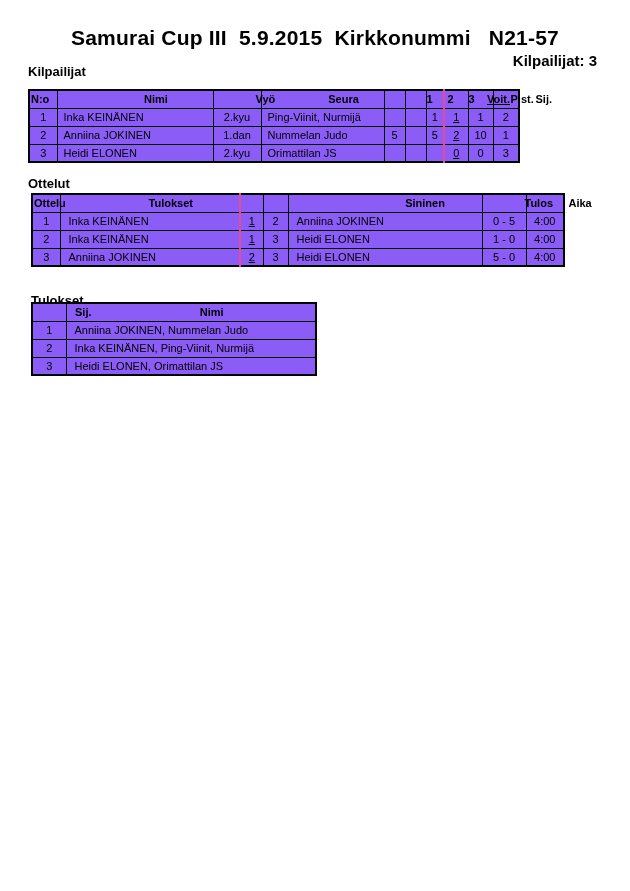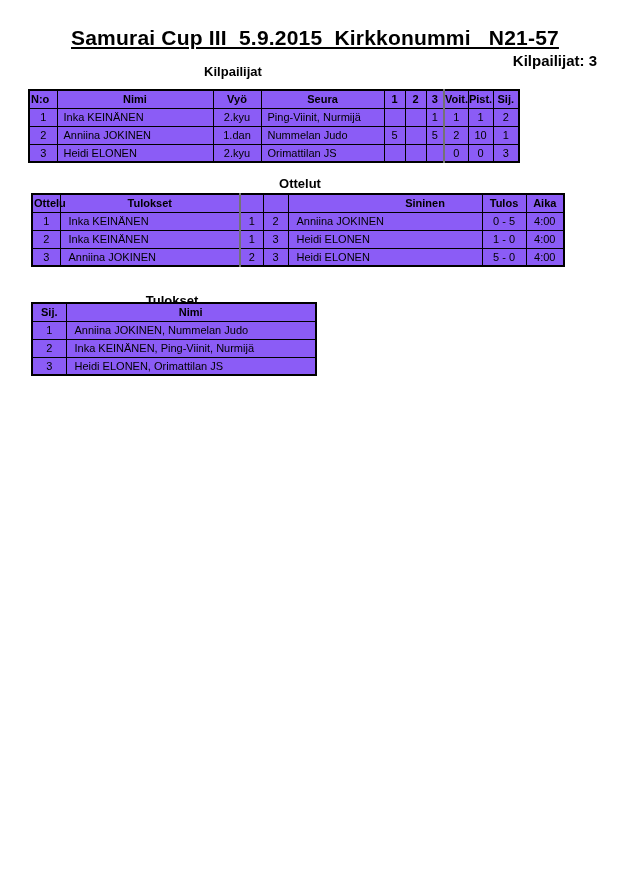--- a/index.html
+++ b/index.html
@@ -11,31 +11,30 @@
     color: #000;
     overflow: hidden;
   }
   .page-title {
     position: absolute;
     top: 26px; left: 0; width: 630px;
     text-align: center;
     font-size: 21px; font-weight: bold;
     white-space: pre;
     letter-spacing: 0.2px;
-    text-decoration: underline;
   }
   .competitors-count {
     position: absolute;
     top: 52px; right: 33px;
     font-size: 15px; font-weight: bold;
   }
   .sec-heading {
     position: absolute;
     font-size: 13px; font-weight: bold;
-    text-align: center;
+    text-align: left;
   }
   #heading-kilpailijat { top: 64px; left: 28px; width: 410px; }
   #heading-ottelut     { top: 176px; left: 28px; width: 544px; }
   #heading-tulokset    { top: 293px; left: 31px; width: 282px; }
 
   table {
     position: absolute;
     border-collapse: collapse;
     table-layout: fixed;
     font-size: 11px;
@@ -49,25 +48,25 @@
   th, td {
     border: 1px solid #000;
     height: 18px;
     line-height: 16px;
     text-align: center;
     vertical-align: middle;
     white-space: nowrap;
     overflow: visible;
     padding: 0;
   }
-  th { font-weight: bold; }
+  th { font-weight: bold; padding-left: 42px; }
   .al   { text-align: left; padding-left: 6px; }
   .al8  { text-align: left; padding-left: 8px; }
   .flush { text-align: left; padding-left: 1px; }
-  .thick-l { border-left: 2px solid #737373; }
+  .thick-l { border-left: 2px solid #ec4899; text-decoration: underline; }
   th.sininen-h { padding-left: 80px; } 
 </style>
 </head>
 <body>
 
 <div class="page-title">Samurai Cup III  5.9.2015  Kirkkonummi   N21-57</div>
 <div class="competitors-count">Kilpailijat: 3</div>
 
 <div class="sec-heading" id="heading-kilpailijat">Kilpailijat</div>
 <table id="table-kilpailijat">

